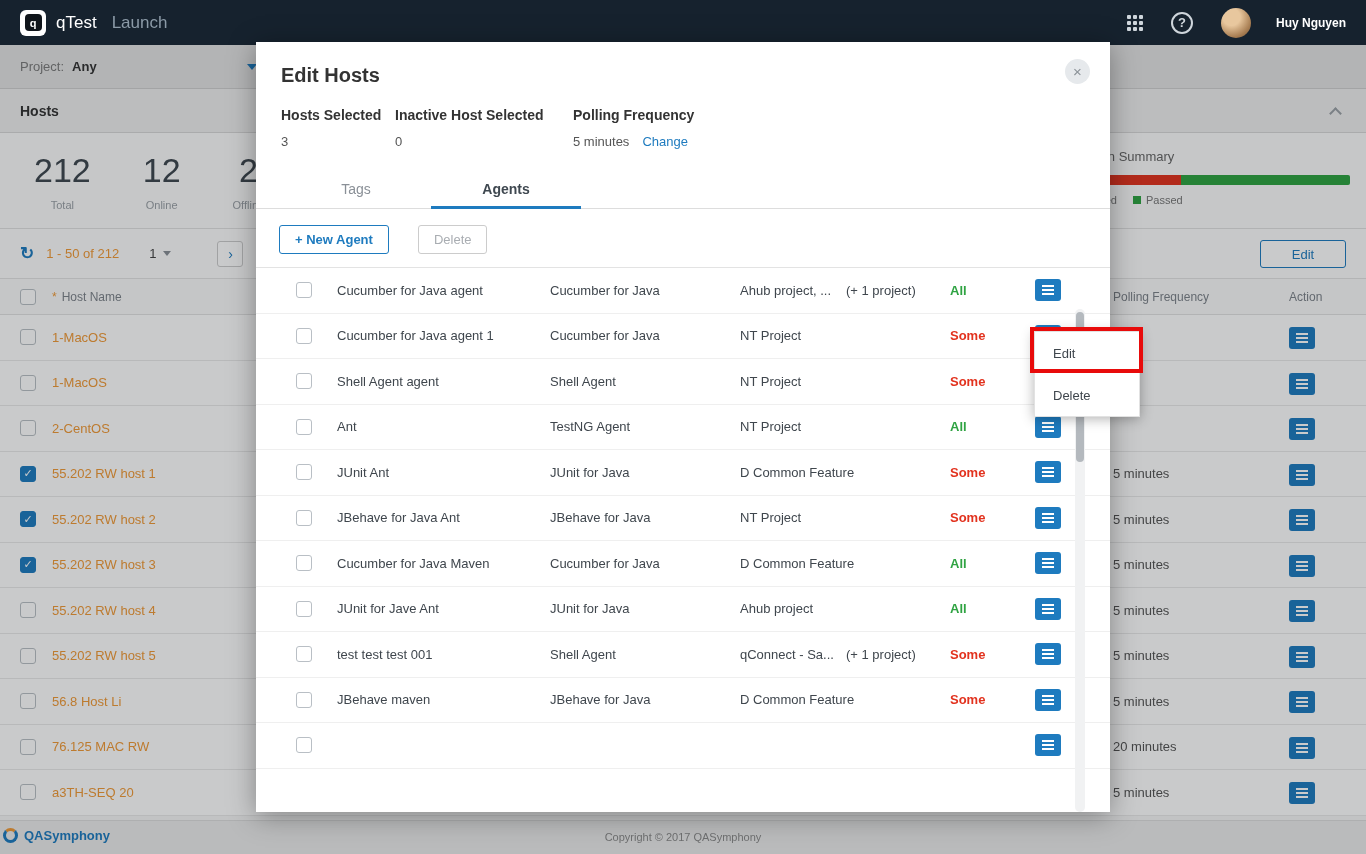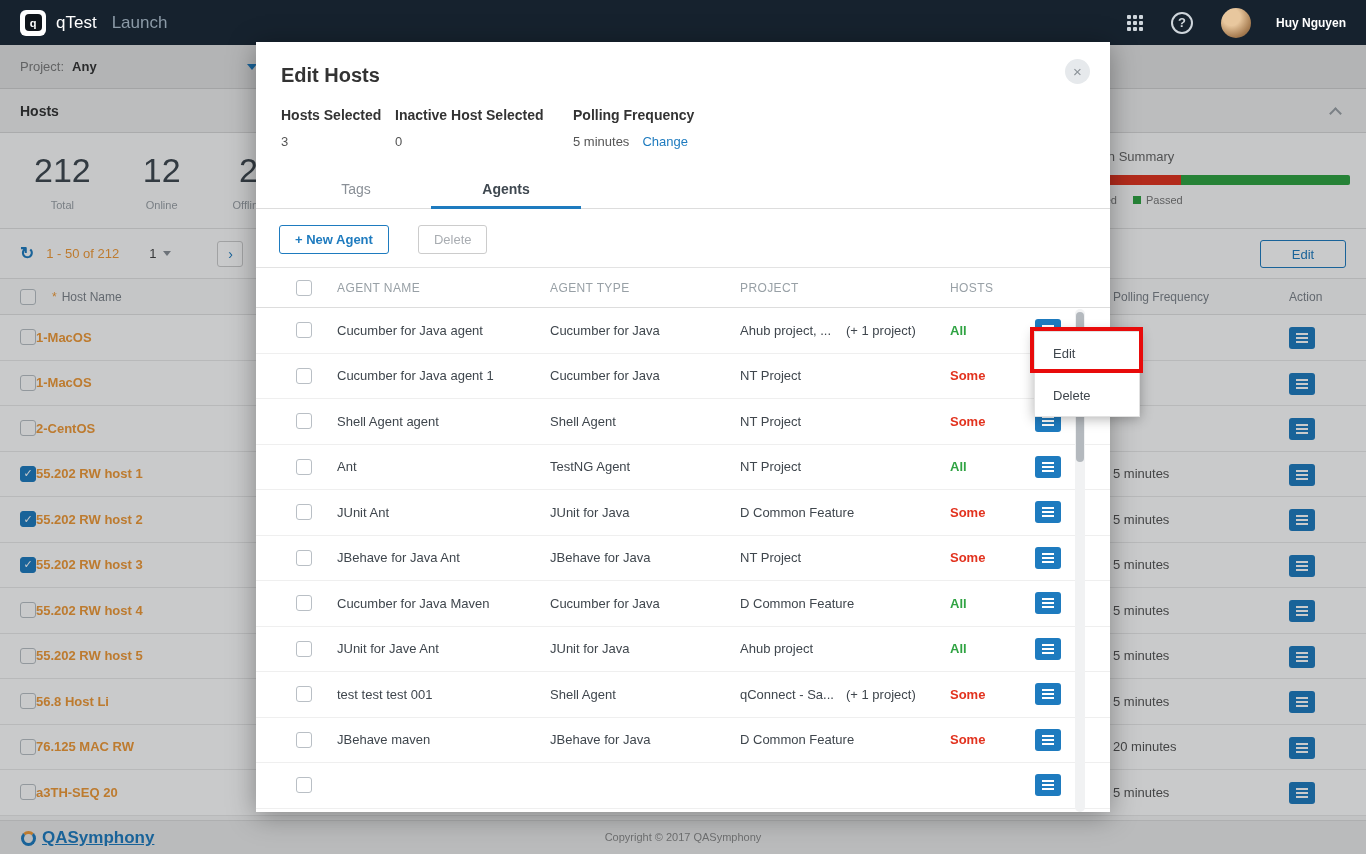--- a/index.html
+++ b/index.html
@@ -54,27 +54,27 @@
 .next-btn{width:26px;height:26px;border:1px solid #ccc;background:#fff;border-radius:3px;margin-left:46px;display:flex;align-items:center;justify-content:center;color:var(--accent,#1e7bbf);font-size:14px;}
 .edit-btn{position:absolute;right:20px;top:11px;width:86px;height:28px;border:1px solid var(--accent,#1e7bbf);border-radius:3px;background:#fff;color:var(--accent,#1e7bbf);font-size:13px;display:flex;align-items:center;justify-content:center;}
 .bg-thead{height:36px;background:#fafafa;border-bottom:1px solid #e2e2e2;display:flex;align-items:center;padding:0 20px;font-size:12px;color:#7d838a;position:relative;}
 .sort-marker{color:var(--orange,#f09a38);margin:0 5px 0 16px;}
 .th-polling{position:absolute;left:1113px;}
 .th-action{position:absolute;left:1289px;}
 .host-row{height:45.5px;background:#fff;border-bottom:1px solid #e9e9e9;display:flex;align-items:center;padding:0 20px;position:relative;font-size:13px;}
 .cb{width:16px;height:16px;border:1px solid #b9bfc5;border-radius:3px;background:#fff;display:flex;align-items:center;justify-content:center;flex:none;cursor:pointer;}
 .cb.checked{background:var(--accent,#1e7bbf);border-color:var(--accent,#1e7bbf);}
 .cb.checked::after{content:"✓";color:#fff;font-size:11px;line-height:1;}
-.host-name{color:var(--orange,#f09a38);font-weight:bold;}
+.host-name{color:var(--orange,#f09a38);margin-left:16px;}
 .polling-val{position:absolute;left:1113px;color:#555;}
 .icon-btn{width:26px;height:22px;background:var(--accent,#1e7bbf);border-radius:3px;display:flex;align-items:center;justify-content:center;border:none;}
 .icon-btn.abs{position:absolute;left:1289px;top:12px;}
 .menu-glyph{width:12px;height:10px;background:repeating-linear-gradient(to bottom,#fff 0 2px,transparent 2px 4px);}
 .footer{position:absolute;left:0;bottom:0;width:100%;height:34px;background:#ececec;border-top:1px solid #ddd;}
-.footer-logo{position:absolute;left:21px;top:7px;display:flex;align-items:center;gap:6px;font-size:17px;font-weight:bold;color:var(--accent,#1e7bbf);cursor:pointer;text-decoration:underline;}
+.footer-logo{position:absolute;left:3px;top:7px;display:flex;align-items:center;gap:6px;font-size:13px;font-weight:bold;color:var(--accent,#1e7bbf);cursor:pointer;}
 .logo-ring{width:15px;height:15px;border-radius:50%;border:3px solid var(--accent,#1e7bbf);border-top-color:var(--orange,#f09a38);}
 .copyright{position:absolute;left:50%;top:10px;transform:translateX(-50%);font-size:11px;color:#8b8b8b;}
 
 
 .overlay{position:absolute;top:45px;left:0;width:100%;bottom:0;background:rgba(10,15,20,0.22);z-index:5;}
 
 
 .modal{position:absolute;left:256px;top:42px;width:854px;height:770px;background:#fff;z-index:10;box-shadow:0 4px 26px rgba(0,0,0,0.35);display:flex;flex-direction:column;}
 .modal-title{font-size:20px;font-weight:bold;color:#333;padding:22px 25px 0;}
 .modal-close{position:absolute;top:17px;right:20px;width:25px;height:25px;border-radius:50%;background:#e6e9ec;color:#8a9197;font-size:15px;display:flex;align-items:center;justify-content:center;cursor:pointer;border:none;}
@@ -328,28 +328,20 @@
     <div class="tab">Tags</div>
     <div class="tab active">Agents</div>
   </div>
 
   <div class="modal-actions">
     <button class="btn btn-new">+ New Agent</button>
     <button class="btn btn-del">Delete</button>
   </div>
 
   <div class="agents-table">
-    <div class="agents-head agent-grid">
-      <span class="cb"></span>
-      <span>AGENT NAME</span>
-      <span>AGENT TYPE</span>
-      <span>PROJECT</span>
-      <span>HOSTS</span>
-      <span></span>
-    </div>
 
     <div class="agent-row agent-grid">
       <span class="cb"></span>
       <span>Cucumber for Java agent</span>
       <span>Cucumber for Java</span>
       <span><span class="proj-main">Ahub project, ...</span><span>(+ 1 project)</span></span>
       <span class="status all">All</span>
       <span>
           <button class="icon-btn">
             <span class="menu-glyph"></span>

